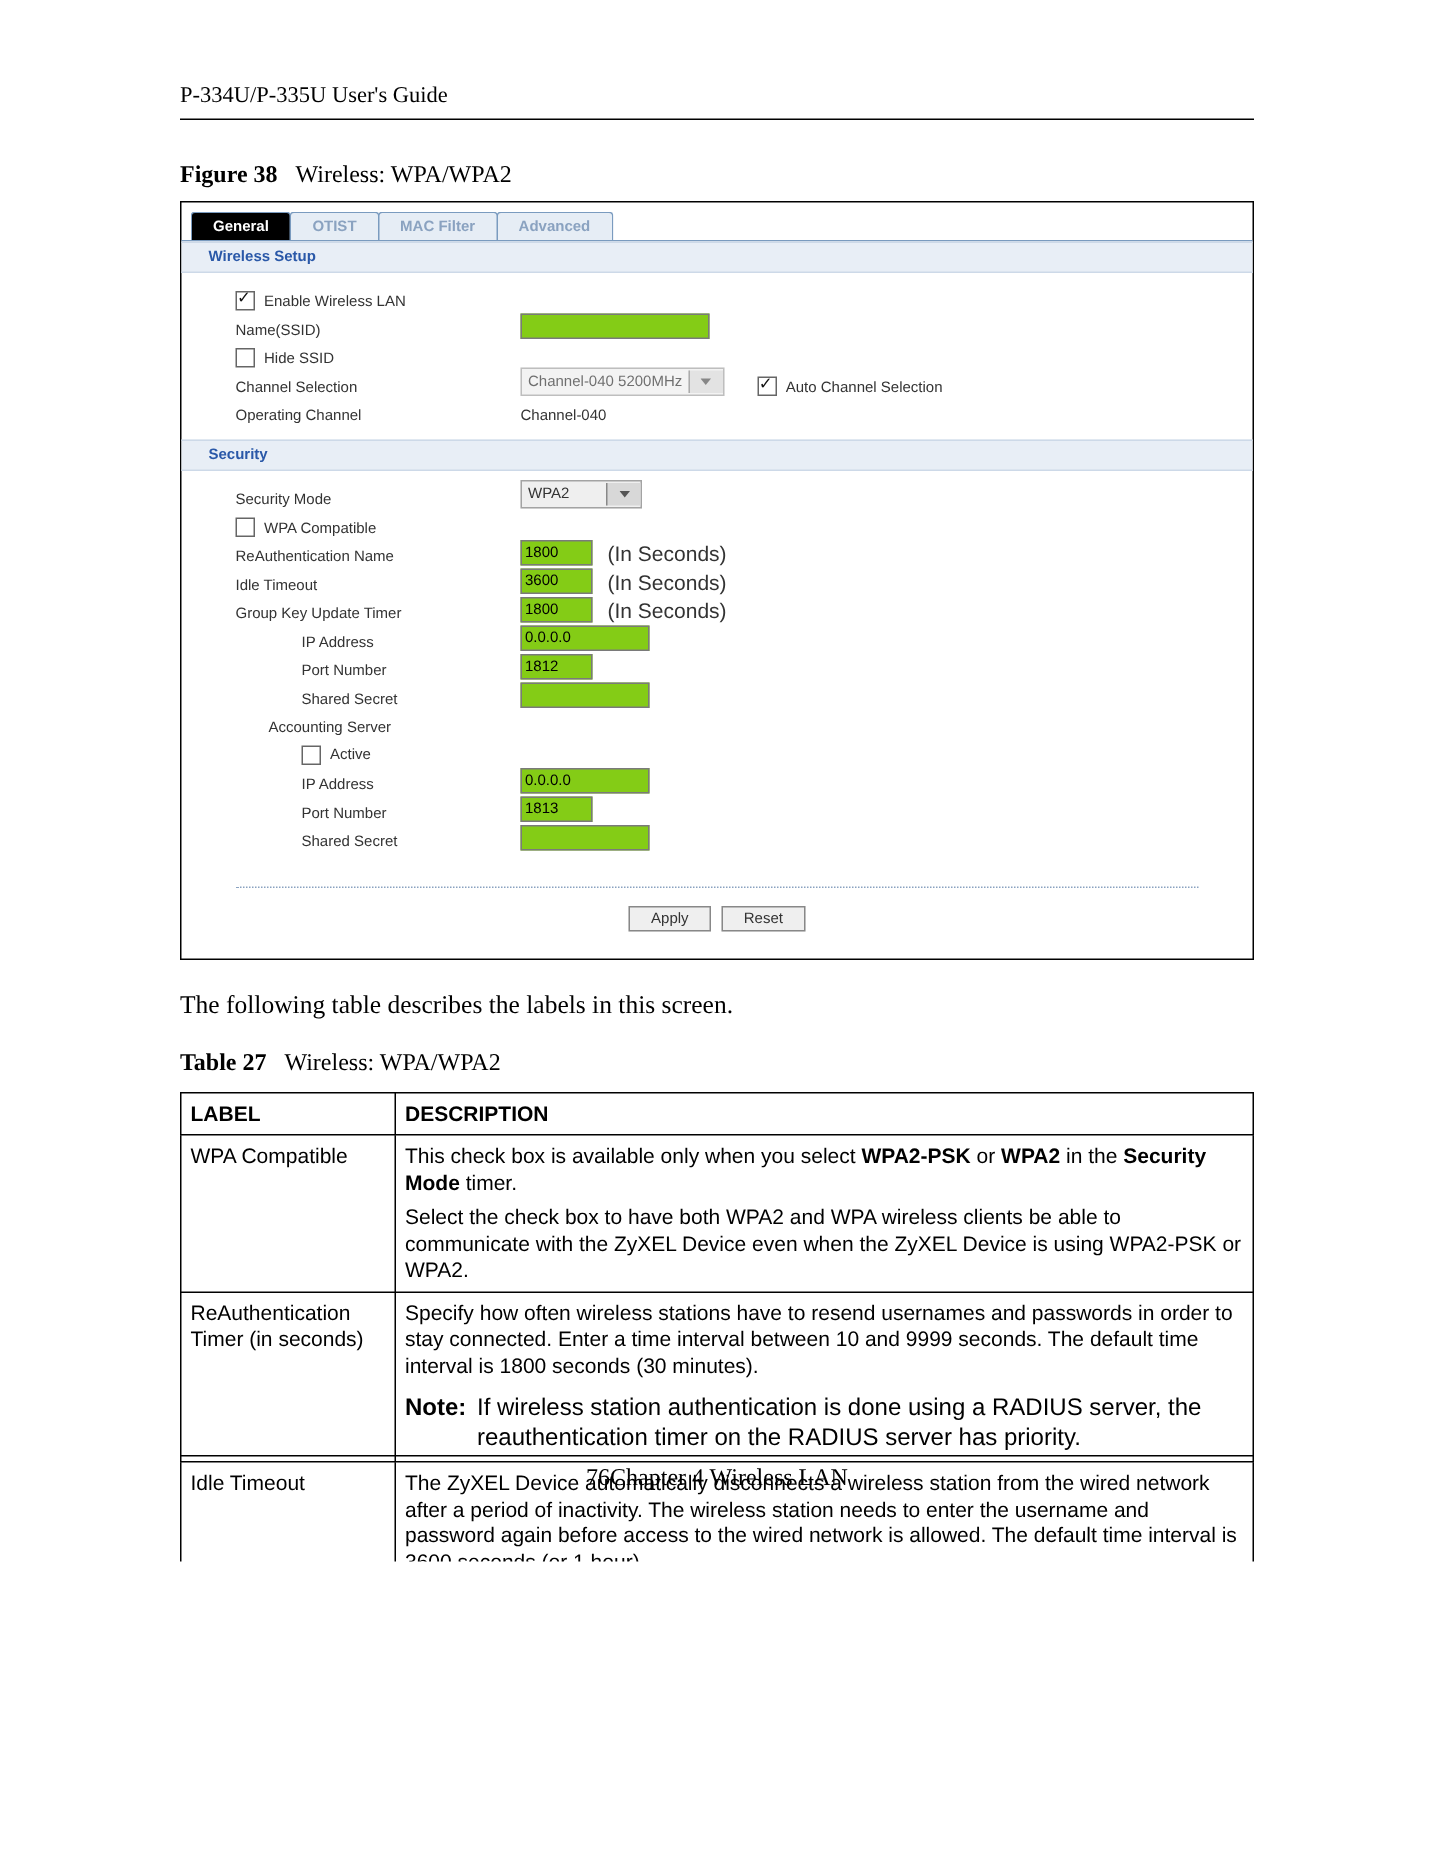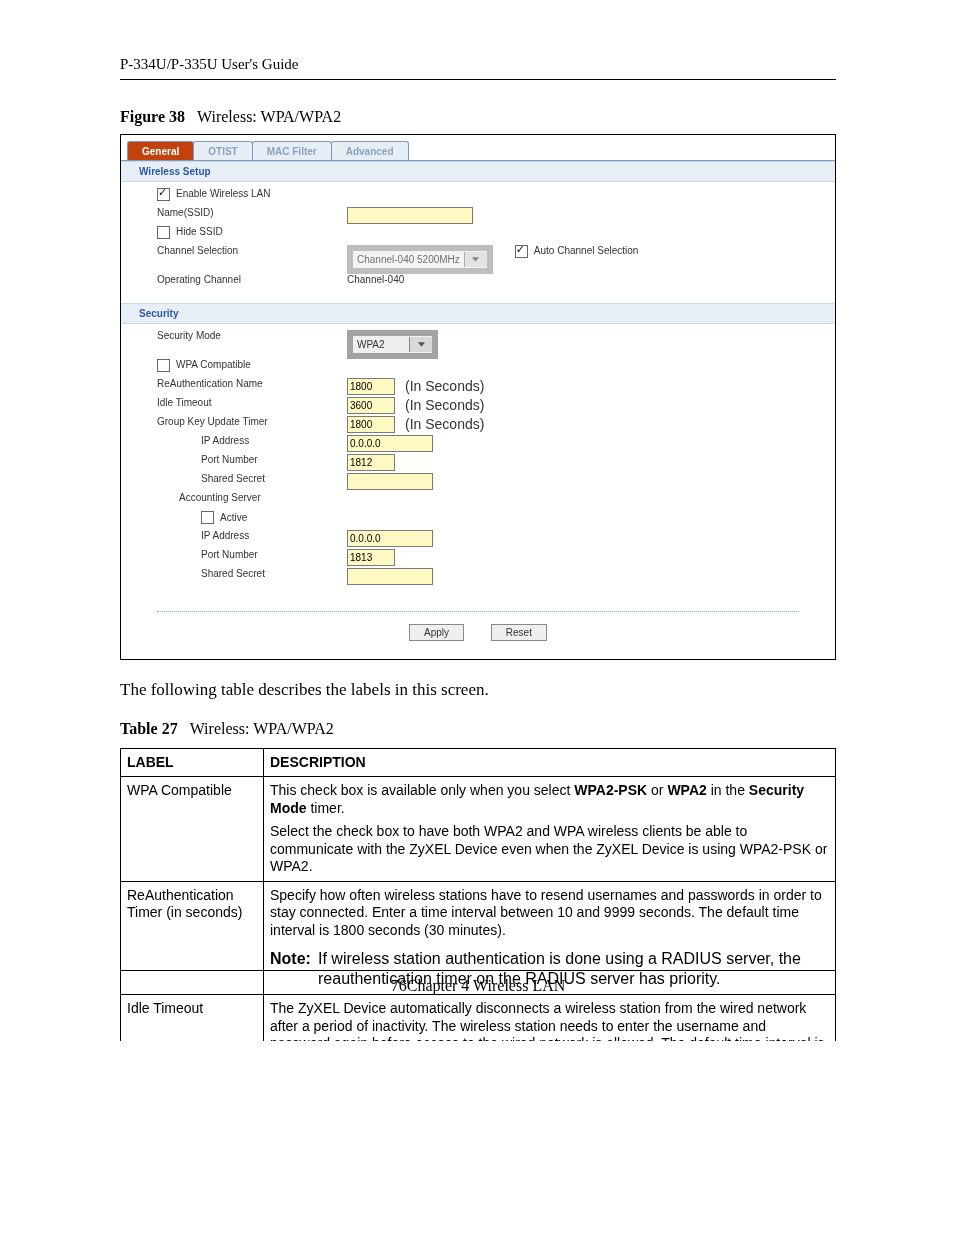--- a/index.html
+++ b/index.html
@@ -5,37 +5,37 @@
   html,body{margin:0;padding:0;background:#fff;font-family:"Times New Roman",serif;color:#000}
   .page{width:954px;height:1041px;position:relative;box-sizing:border-box;padding:56px 118px 40px 120px}
   .running-head{font-size:15px;margin-bottom:6px}
   .hr{border:none;border-top:1.5px solid #000;margin:0 0 28px 0}
   .fig-caption{font-size:16px;margin:6px 0 8px 0}
   .fig-caption b{font-weight:bold}
   
   .shot{border:1.5px solid #000;background:#fff;font-family:Verdana,Arial,sans-serif;font-size:10px;color:#333}
   .tabs{display:flex;padding:6px 6px 0 6px;gap:0;border-bottom:1px solid #7a9bbf}
   .tab{padding:4px 14px 3px;border:1px solid #7a9bbf;border-bottom:none;background:#e6edf5;color:#8aa2c0;font-size:10px;border-top-left-radius:3px;border-top-right-radius:3px;margin-right:-1px;font-weight:bold}
-  .tab.active{background:#c2410c;color:#fff}
+  .tab.active{background:#000000;color:#fff}
   .section-head{background:#e8eef6;color:#2a58a8;font-weight:bold;font-size:10px;padding:4px 18px;border-top:1px solid #cdd9e8;border-bottom:1px solid #cdd9e8}
   .form-area{padding:6px 0 10px 36px}
-  .row{display:flex;align-items:flex-start;min-height:19px}
+  .row{display:flex;align-items:flex-end;min-height:19px}
   .lbl{width:190px;font-size:10px;color:#333}
   .lbl.ind1{padding-left:22px;width:168px}
   .lbl.ind2{padding-left:44px;width:146px}
   .ck{width:11px;height:11px;border:1px solid #666;display:inline-block;margin-right:6px;position:relative;background:#fff;vertical-align:middle}
   .ck.checked::after{content:"✓";position:absolute;top:-3px;left:0;font-size:11px;color:#111}
-  .txt{border:1px solid #7a7a7a;height:15px;width:80px;font-size:10px;padding:0 2px;background:#fef9c3;font-family:Verdana,Arial,sans-serif}
-  .sel{border:6px solid #a3a3a3;height:17px;font-size:10px;background:#efefef;display:inline-flex;align-items:center}
+  .txt{border:1px solid #7a7a7a;height:15px;width:80px;font-size:10px;padding:0 2px;background:#84cc16;font-family:Verdana,Arial,sans-serif}
+  .sel{border:1px solid #a3a3a3;height:17px;font-size:10px;background:#efefef;display:inline-flex;align-items:center}
   .sel span{padding:0 4px}
   .sel .arrow{width:14px;height:15px;background:#d8d8d8;border-left:1px solid #888;display:inline-flex;align-items:center;justify-content:center}
   .sel .arrow svg{width:7px;height:5px}
   .unit{margin-left:10px;font-size:14px}
   .btnbar{border-top:1px dotted #8aa2c0;margin:14px 36px 0 36px;padding:12px 0 18px;text-align:center}
-  .wbtn{display:inline-block;border:1px solid #888;background:#efefef;font-size:10px;padding:2px 14px;margin:0 12px;font-family:Verdana,Arial,sans-serif}
+  .wbtn{display:inline-block;border:1px solid #888;background:#efefef;font-size:10px;padding:2px 14px;margin:0 2px;font-family:Verdana,Arial,sans-serif}
   
   .para{font-size:17px;margin:19px 0 18px 0;line-height:1.35}
   .tbl-caption{font-size:16px;margin:6px 0 10px 0}
   
   table.desc{border-collapse:collapse;width:100%;font-family:Arial,Helvetica,sans-serif;font-size:14px}
   table.desc th,table.desc td{border:1.2px solid #000;padding:5px 6px;text-align:left;vertical-align:top;line-height:1.25}
   table.desc th{font-weight:bold}
   table.desc td.l{width:130px}
   .note-block{font-size:16px;margin-top:10px;display:flex}
   .note-block .nl{font-weight:bold;width:48px;flex:none}

